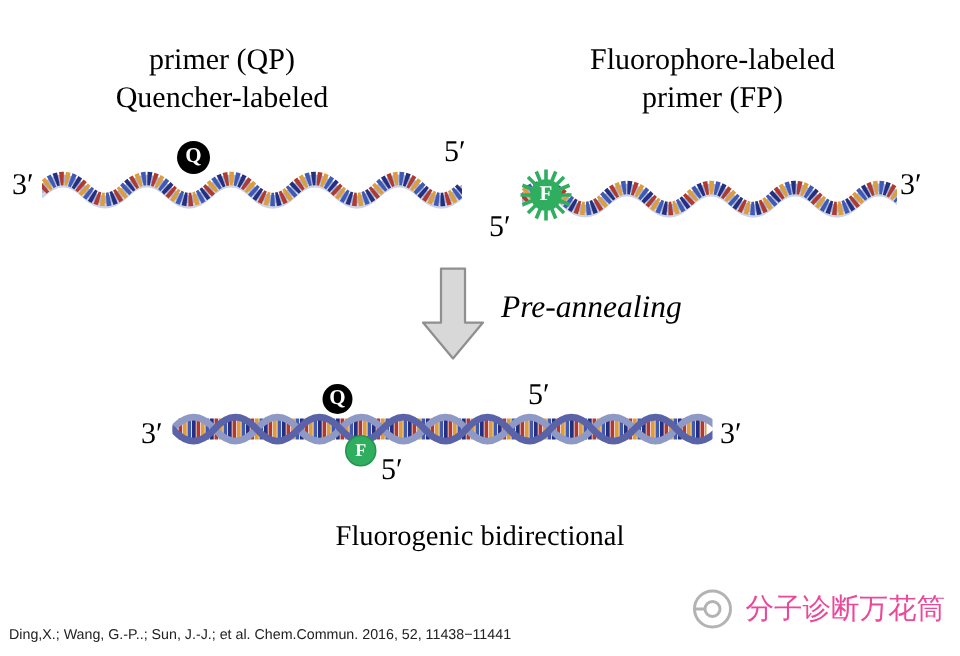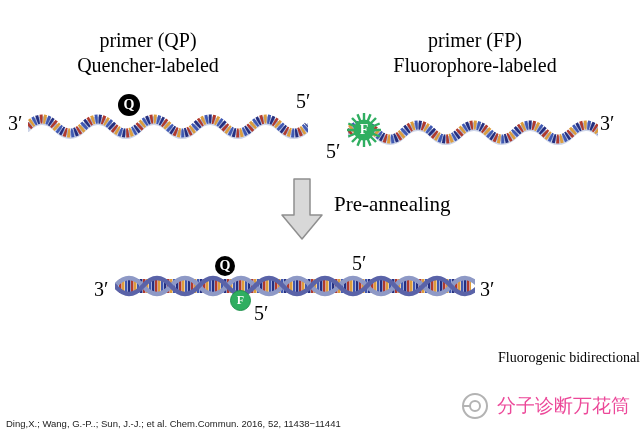--- a/index.html
+++ b/index.html
@@ -33,44 +33,44 @@
     color:#fff;font:bold 14px "Liberation Serif",serif;
   }
   .f-circle{
     position:absolute;width:19px;height:19px;border-radius:50%;background:#2fae60;
     border:1px solid #23934f;display:flex;align-items:center;justify-content:center;
   }
   .f-circle span{color:#fff;font:bold 12px "Liberation Serif",serif;}
   .arrow-wrap{position:absolute;}
   .arrow-label{position:absolute;font-size:21px;color:#000;}
   .caption{
-    position:absolute;left:0;width:640px;text-align:right;
-    font-size:14px;line-height:27px;color:#000;
+    position:absolute;left:0;width:640px;text-align:center;
+    font-size:19px;line-height:27px;color:#000;
   }
   .citation{
     position:absolute;font-family:"Liberation Sans",sans-serif;
     font-size:9.5px;color:#222;letter-spacing:0;
   }
   .watermark{
     position:absolute;display:flex;align-items:center;gap:6px;
     color:#ec4899;font-family:"DejaVu Sans",sans-serif;font-size:19px;
   }
 </style>
 </head>
 <body>
 
 <div id="stage">
 
   <div class="title" style="left:48px;top:28px;width:200px;">
     <div>primer (QP)</div>
     <div>Quencher-labeled</div>
   </div>
   <div class="title" style="left:375px;top:28px;width:200px;">
+    <div>Fluorophore-labeled</div>
     <div>primer (FP)</div>
-    <div>Fluorophore-labeled</div>
   </div>
 
   <svg class="strand-svg" style="left:28px;top:98px;" width="280" height="50" viewBox="0 0 280 50">
     <path class="ribbon-shadow" d="M0,32 Q14,18 28,32 T56,32 T84,32 T112,32 T140,32 T168,32 T196,32 T224,32 T252,32 T280,32"></path>
     <path class="ribbon" d="M0,28 Q14,14 28,28 T56,28 T84,28 T112,28 T140,28 T168,28 T196,28 T224,28 T252,28 T280,28"></path>
     <g>
       <path class="tick" stroke="#b03a2e" stroke-dashoffset="0" d="M0,28 Q14,14 28,28 T56,28 T84,28 T112,28 T140,28 T168,28 T196,28 T224,28 T252,28 T280,28"></path>
       <path class="tick" stroke="#dd9d3c" stroke-dashoffset="-3.5" d="M0,28 Q14,14 28,28 T56,28 T84,28 T112,28 T140,28 T168,28 T196,28 T224,28 T252,28 T280,28"></path>
       <path class="tick" stroke="#4059b3" stroke-dashoffset="-7" d="M0,28 Q14,14 28,28 T56,28 T84,28 T112,28 T140,28 T168,28 T196,28 T224,28 T252,28 T280,28"></path>
       <path class="tick" stroke="#252f80" stroke-dashoffset="-10.5" d="M0,28 Q14,14 28,28 T56,28 T84,28 T112,28 T140,28 T168,28 T196,28 T224,28 T252,28 T280,28"></path>
@@ -109,21 +109,21 @@
     <span class="f-letter">F</span>
   </div>
   <span class="prime" style="left:326px;top:140px;">5′</span>
   <span class="prime" style="left:600px;top:112px;">3′</span>
 
   <div class="arrow-wrap" style="left:280px;top:178px;">
     <svg width="44" height="62" viewBox="0 0 44 62">
       <polygon points="14,1 30,1 30,37 42,37 22,61 2,37 14,37" fill="#d8d8d8" stroke="#8f8f8f" stroke-width="1.5" stroke-linejoin="round"></polygon>
     </svg>
   </div>
-  <span class="arrow-label" style="left:334px;top:192px;">Pre-annealing</span>
+  <span class="arrow-label" style="left:334px;top:192px;font-style:italic;">Pre-annealing</span>
 
   <svg class="strand-svg" style="left:115px;top:262px;" width="360" height="48" viewBox="0 0 360 48">
     <g>
       <path class="tick-flat" stroke="#b03a2e" stroke-dashoffset="0" d="M4,24 L356,24"></path>
       <path class="tick-flat" stroke="#dd9d3c" stroke-dashoffset="-3" d="M4,24 L356,24"></path>
       <path class="tick-flat" stroke="#4059b3" stroke-dashoffset="-6" d="M4,24 L356,24"></path>
       <path class="tick-flat" stroke="#252f80" stroke-dashoffset="-9" d="M4,24 L356,24"></path>
     </g>
     <path class="ribbon-a" d="M0,24 Q14,8 28,24 T56,24 T84,24 T112,24 T140,24 T168,24 T196,24 T224,24 T252,24 T280,24 T308,24 T336,24 T364,24"></path>
     <path class="ribbon-b" d="M0,24 Q14,40 28,24 T56,24 T84,24 T112,24 T140,24 T168,24 T196,24 T224,24 T252,24 T280,24 T308,24 T336,24 T364,24"></path>

